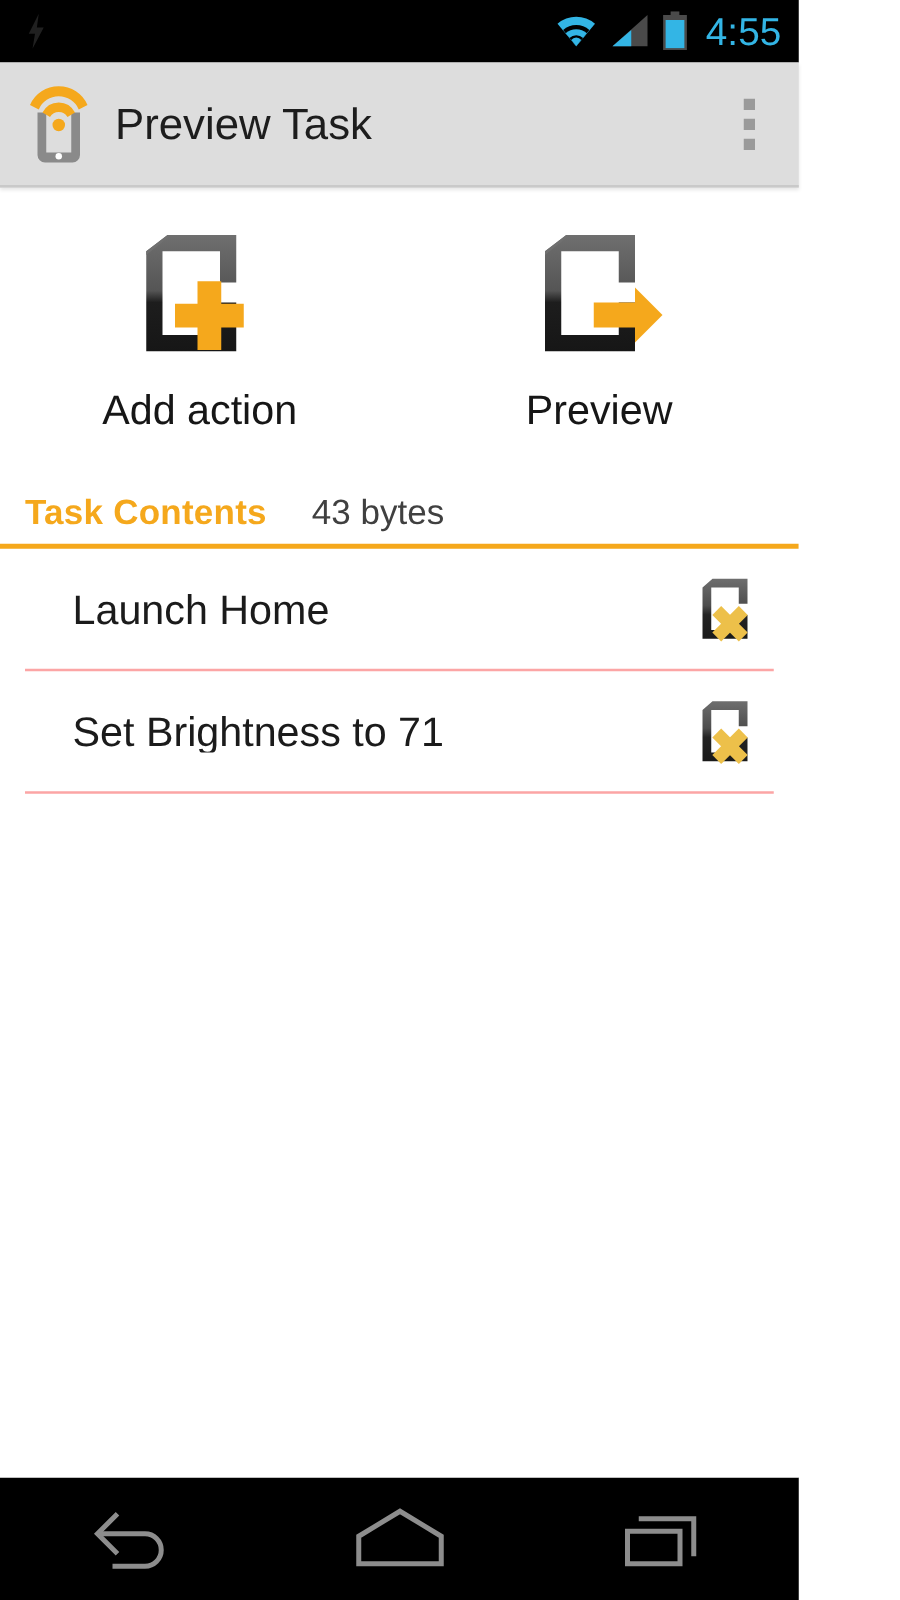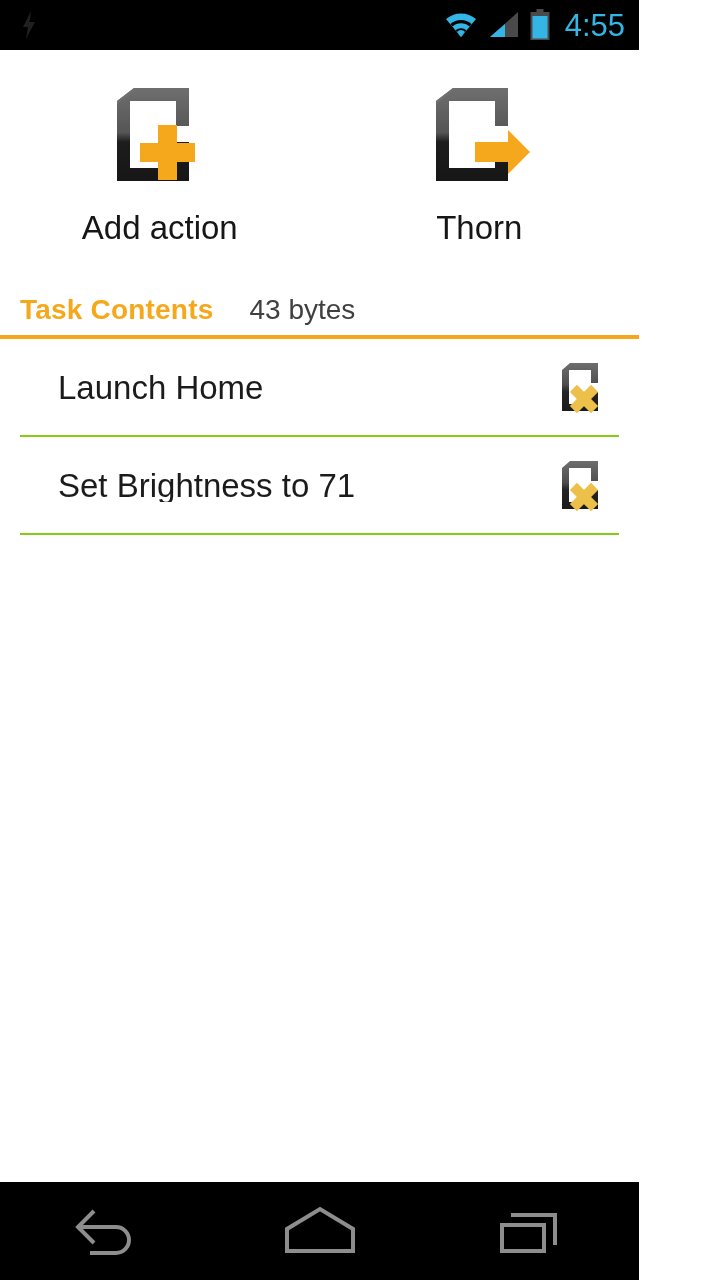--- a/index.html
+++ b/index.html
@@ -148,21 +148,21 @@
     margin-left: 36px;
     line-height: 1;
   }
 
   
   .task-list { padding: 0; margin: 0; list-style: none; }
   .task-row {
     height: 98px;
     display: flex;
     align-items: center;
-    border-bottom: 2px solid #84cc16;
+    border-bottom: 2px solid #fca5a5;
     margin: 0 20px;
     box-sizing: border-box;
   }
   .task-name {
     flex: 1 1 auto;
     font-size: 33px;
     color: #1b1b1b;
     padding-left: 38px;
     line-height: 1;
     white-space: nowrap;
@@ -219,20 +219,35 @@
       </svg>
       <svg width="22" height="32" viewBox="0 0 22 32">
         <rect x="7.5" y="0" width="7" height="3.5" fill="#4a4a4a"></rect>
         <rect x="1.5" y="3" width="19" height="28" fill="#4a4a4a"></rect>
         <rect x="3.5" y="7" width="15" height="22.5" fill="#33b5e5"></rect>
       </svg>
       <span class="status-clock">4:55</span>
     </div>
   </div>
 
+  <div class="action-bar">
+    <svg class="app-logo" viewBox="0 0 54 66">
+      <path d="M10 24 L10 58 A6 6 0 0 0 16 64 L38 64 A6 6 0 0 0 44 58 L44 24 L37 24 L37 56 L17 56 L17 24 Z" fill="#8a8a8a"></path>
+      <circle cx="27" cy="59" r="2.6" fill="#ffffff"></circle>
+      <path d="M27 3 A25 25 0 0 1 50 18 L43 21.5 A17.5 17.5 0 0 0 27 11 A17.5 17.5 0 0 0 11 21.5 L4 18 A25 25 0 0 1 27 3 Z" fill="#f5a81c"></path>
+      <path d="M27 16 A15 15 0 0 1 40 24 L34 27.5 A8.5 8.5 0 0 0 27 23.5 A8.5 8.5 0 0 0 20 27.5 L14 24 A15 15 0 0 1 27 16 Z" fill="#f5a81c"></path>
+      <circle cx="27" cy="34" r="5" fill="#f5a81c"></circle>
+    </svg>
+    <div class="action-title">Preview Task</div>
+    <div class="overflow-btn">
+      <i></i>
+      <i></i>
+      <i></i>
+    </div>
+  </div>
 
   <div class="content">
 
     <div class="quick-actions">
 
       <div class="qa-item">
         <div class="qa-icon-wrap">
           <svg width="112" height="108" viewBox="0 0 112 108">
             <defs>
               <linearGradient id="docgrad" x1="0" y1="0" x2="0" y2="1">
@@ -266,21 +281,21 @@
               </linearGradient>
             </defs>
             <path d="M30 6 L85 6 L85 44 L72 44 L72 19 L41 19 L41 6 Z
                      M30 6 L41 6 L41 19 L13 19 Z
                      M13 19 L26 19 L26 86 L85 86 L85 99 L13 99 Z
                      M72 60 L85 60 L85 86 L72 86 Z" fill="url(#docgrad2)"></path>
             <path d="M30 6 L13 19 L13 22 L33 6 Z" fill="#707070"></path>
             <path d="M52 60 L85 60 L85 48 L107 70 L85 92 L85 80 L52 80 Z" fill="#f5a81c"></path>
           </svg>
         </div>
-        <div class="qa-label">Thorn</div>
+        <div class="qa-label">Preview</div>
       </div>
 
     </div>
 
     <div class="tab-strip">
       <span class="tab-label">Task Contents</span>
       <span class="tab-meta">43 bytes</span>
     </div>
 
     <ul class="task-list">

